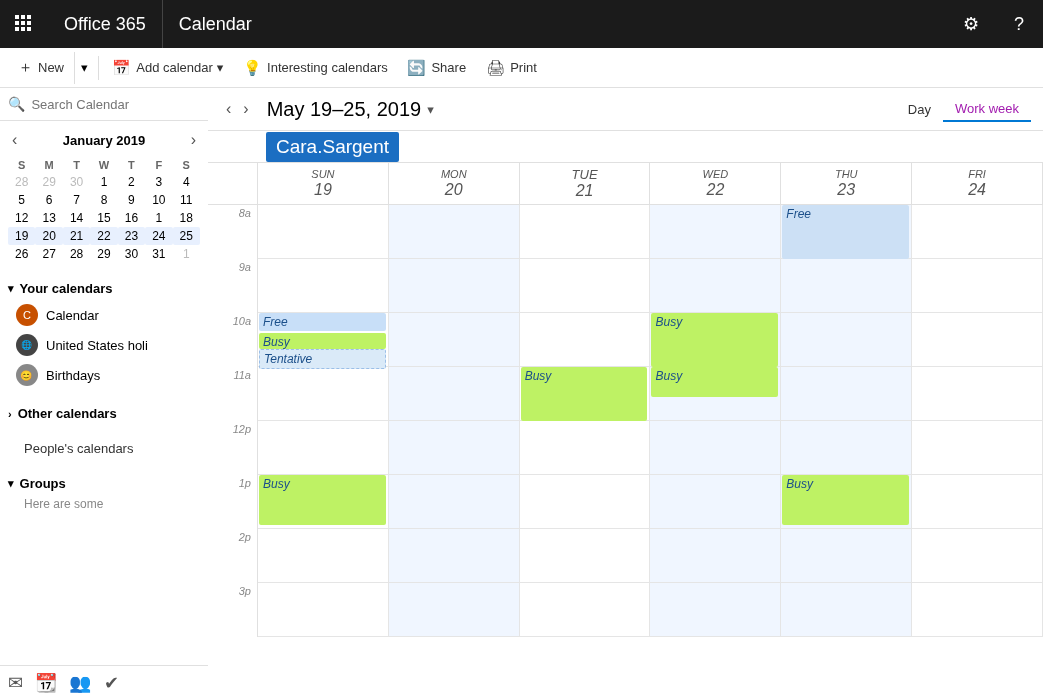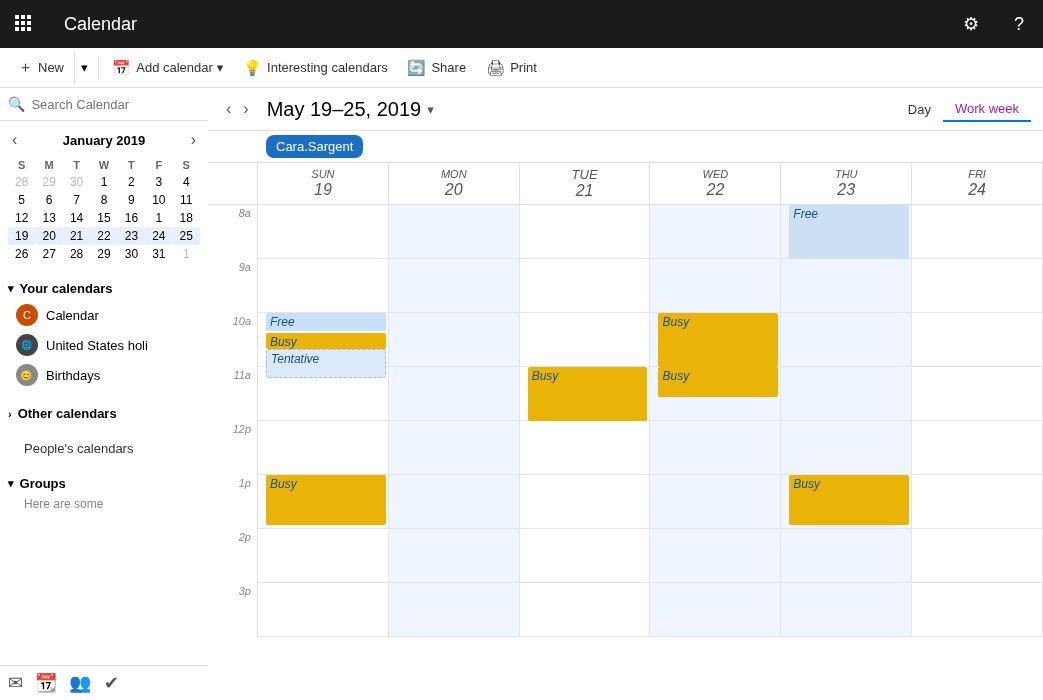--- a/index.html
+++ b/index.html
@@ -189,24 +189,24 @@
       display: flex;
       border-bottom: 1px solid #e0e0e0;
       background: #fff;
       height: 32px;
     }
     .people-row-gutter { width: 50px; flex-shrink: 0; }
     .people-row-name {
       background: #1b6ec2;
       color: #fff;
       padding: 4px 10px;
-      font-size: 13px;
+      font-size: 19px;
       display: flex; align-items: center;
       margin: 4px 0 4px 4px;
-      border-radius: 8px;
+      border-radius: 2px;
     }
 
     
     .cal-grid-container {
       flex: 1;
       overflow-y: auto;
       overflow-x: hidden;
       font-style: italic;
     }
     .cal-grid {
@@ -244,30 +244,30 @@
       border-bottom: 1px solid #e5e5e5;
       height: 54px;
       position: relative;
       background: #fff;
     }
     .cal-cell.highlighted { background: #f0f6ff; }
 
     
     .event-block {
       position: absolute;
-      left: 8px; right: 2px;
+      left: 1px; right: 2px;
       border-radius: 2px;
       font-size: 12px;
       padding: 2px 4px;
       z-index: 2;
       overflow: hidden;
       cursor: pointer;
     }
     .event-free { background: #c8dff8; color: #1b4f8a; }
-    .event-busy { background: #eab308; color: #1b4f8a; }
+    .event-busy { background: #bef264; color: #1b4f8a; }
     .event-tentative { background: #daeaf8; color: #1b4f8a; border: 1px dashed #9bbfe8; }
     .event-free-friday { background: #cce0f5; color: #1b4f8a; }
 
     .sidebar-wrapper {
       position: relative;
       width: 208px;
       height: 100%;
       display: flex;
       flex-direction: column;
     }
@@ -282,20 +282,21 @@
         <rect x="7" y="1" width="4" height="4"></rect>
         <rect x="13" y="1" width="4" height="4"></rect>
       <rect x="1" y="7" width="4" height="4"></rect>
         <rect x="7" y="7" width="4" height="4"></rect>
         <rect x="13" y="7" width="4" height="4"></rect>
       <rect x="1" y="13" width="4" height="4"></rect>
         <rect x="7" y="13" width="4" height="4"></rect>
         <rect x="13" y="13" width="4" height="4"></rect>
     </svg>
   </div>
+  <div class="app-title">Office 365</div>
   <div class="app-module">Calendar</div>
   <div class="top-bar-right">
     <div class="top-bar-icon-btn" title="Settings">⚙</div>
     <div class="top-bar-icon-btn" title="Help">?</div>
   </div>
 </div>
 
 <div class="toolbar">
   <div class="new-btn-group">
     <button class="toolbar-btn">
@@ -492,21 +493,21 @@
           <div class="cal-cell"></div>
           <div class="cal-cell highlighted"></div>
           <div class="cal-cell"></div>
           <div class="cal-cell highlighted"></div>
           <div class="cal-cell highlighted"></div>
           <div class="cal-cell"></div>
           <div class="time-label">10a</div>
           <div class="cal-cell" style="position: relative;">
             <div class="event-block event-free" style="top: 0px; height: 18px;">Free</div>
             <div class="event-block event-busy" style="top: 20px; height: 16px;">Busy</div>
-            <div class="event-block event-tentative" style="top: 36px; height: 29px;">Tentative</div>
+            <div class="event-block event-tentative" style="top: 36px; height: 20px;">Tentative</div>
           </div>
           <div class="cal-cell highlighted"></div>
           <div class="cal-cell"></div>
           <div class="cal-cell highlighted" style="position: relative;">
             <div class="event-block event-busy" style="top: 0px; height: 54px;">Busy</div>
           </div>
           <div class="cal-cell highlighted"></div>
           <div class="cal-cell"></div>
           <div class="time-label">11a</div>
           <div class="cal-cell"></div>

